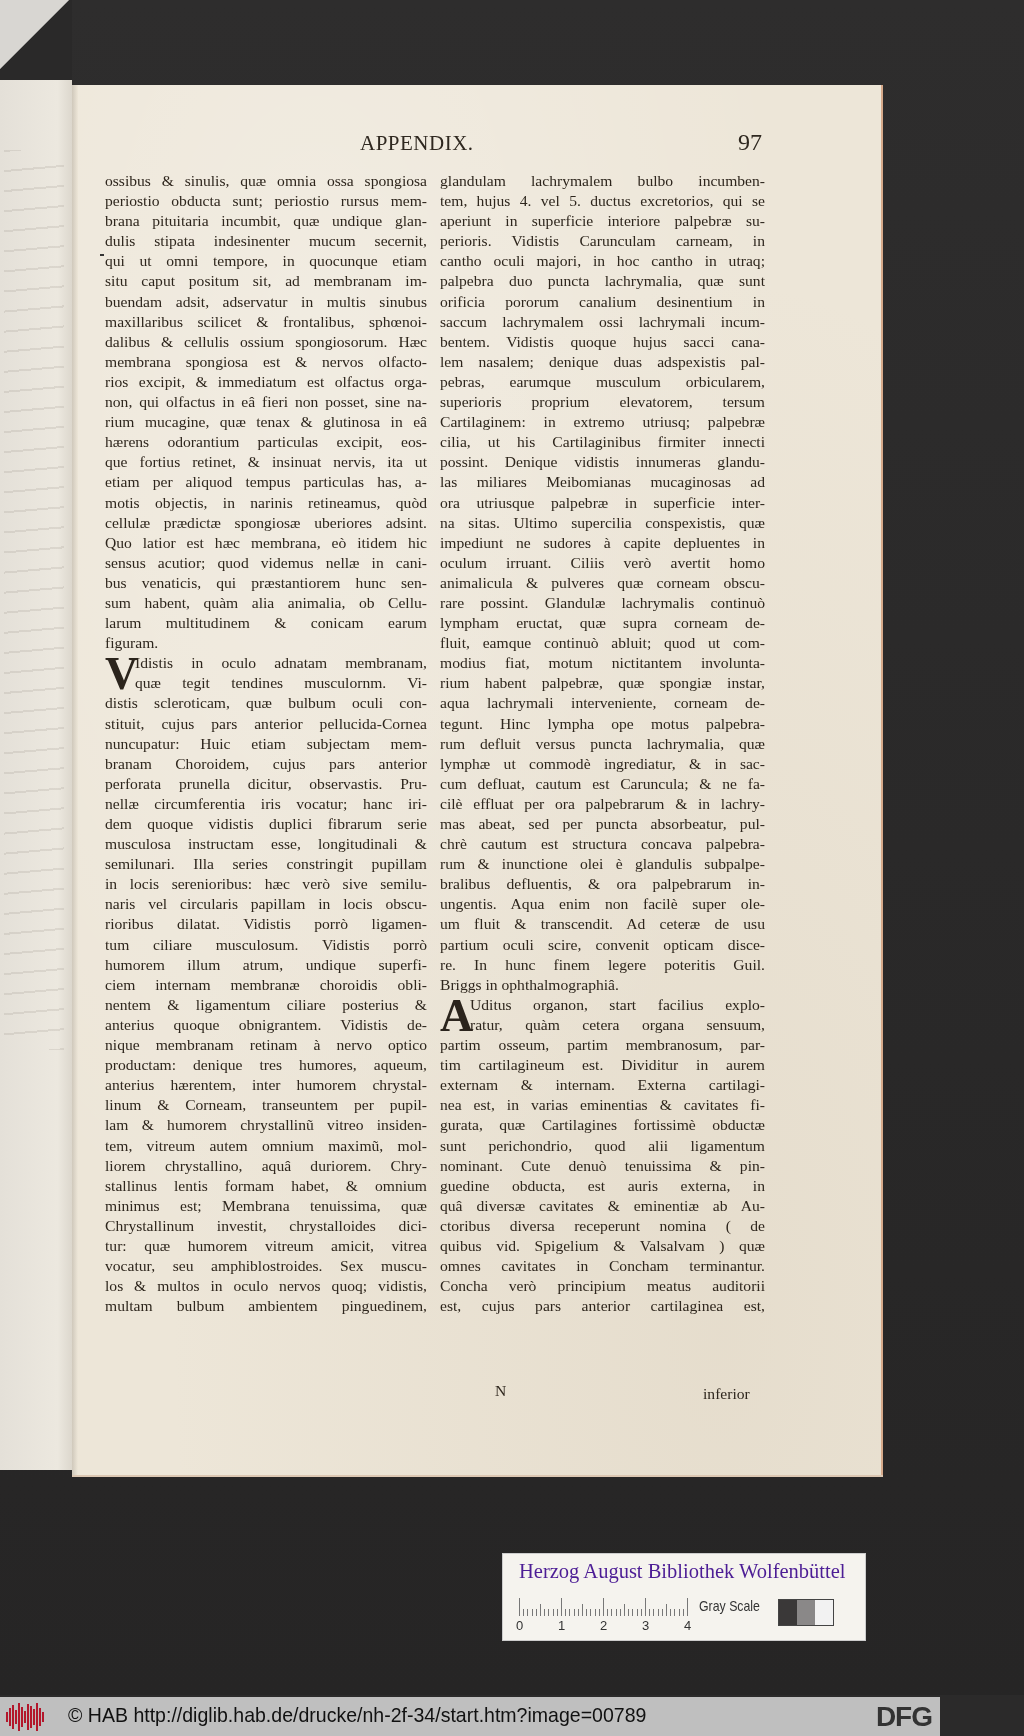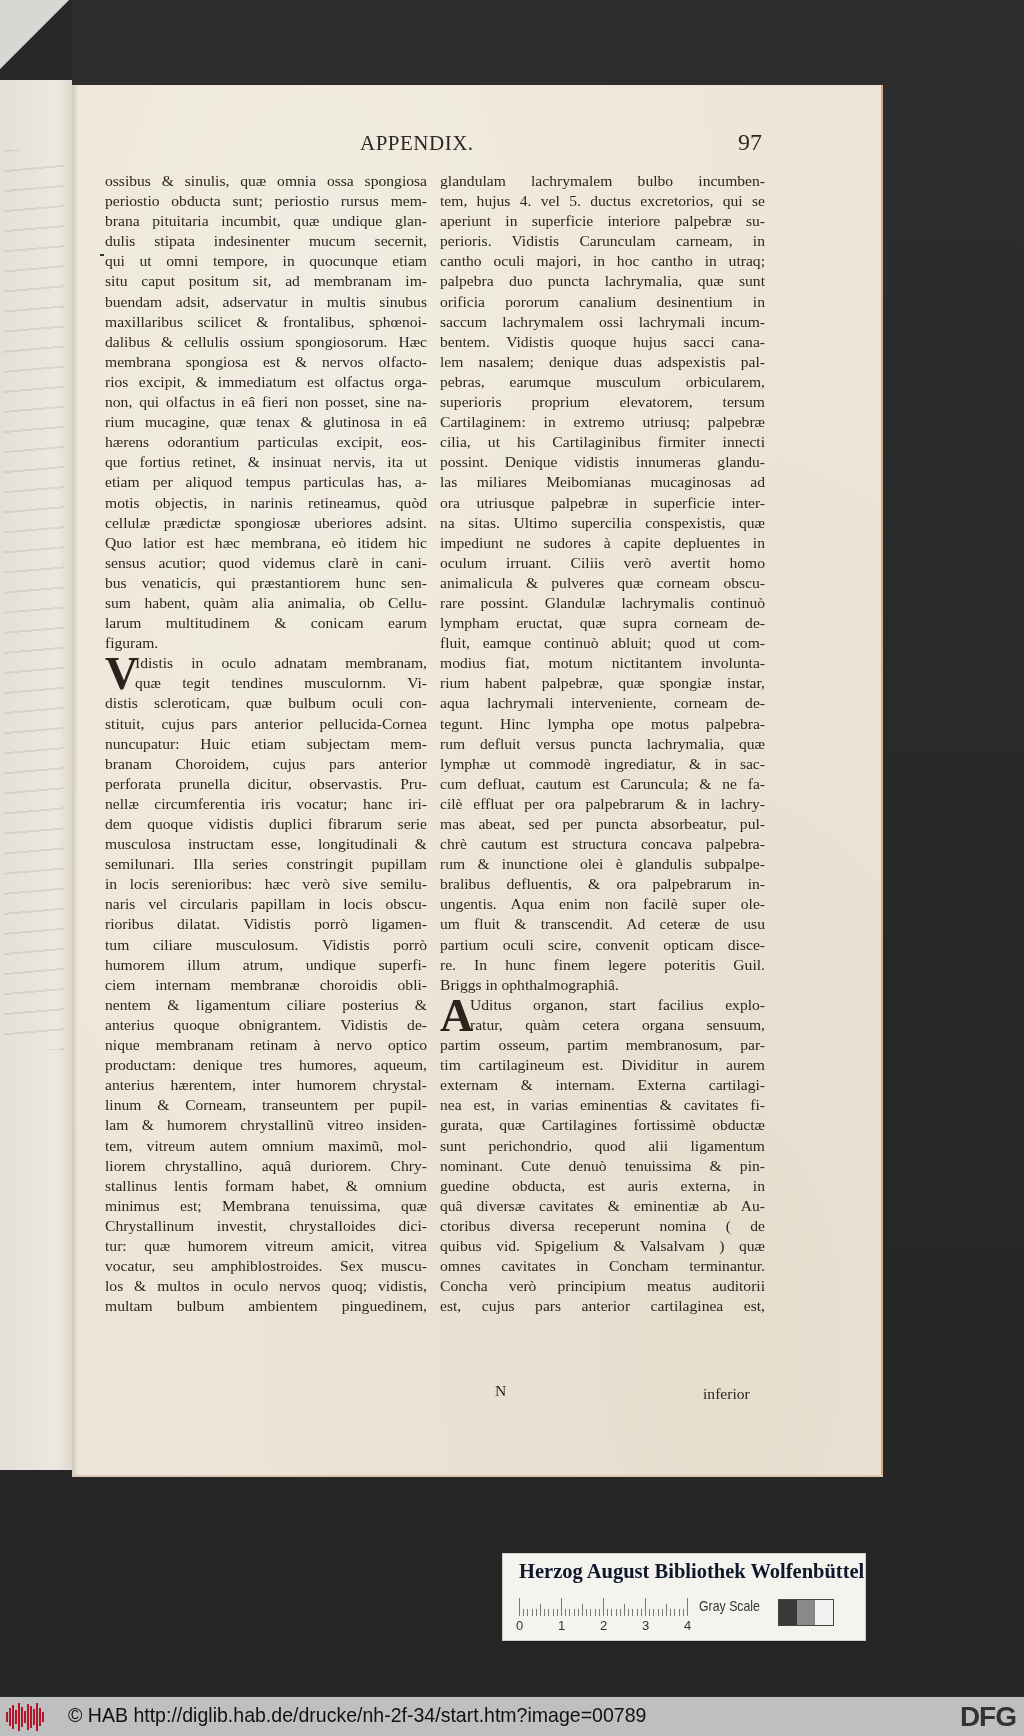--- a/index.html
+++ b/index.html
@@ -67,34 +67,34 @@
     position: absolute; left: 495px; top: 1382px; font-size: 15.6px; color: #2e261d;
   }
   .footer-catch {
     position: absolute; left: 703px; top: 1385px; font-size: 15.6px; color: #2e261d;
   }
   .color-card {
     position: absolute; left: 502px; top: 1553px; width: 362px; height: 86px;
     background: #f5f3ee; border: 1px solid #ccc;
   }
   .card-title {
-    position: absolute; left: 16px; top: 6px; font-family: "Liberation Serif", serif; font-weight: bold;
-    font-size: 20.5px; color: #0f172a; white-space: nowrap;
+    position: absolute; left: 16px; top: 6px; font-family: "Liberation Serif", serif; font-weight: normal;
+    font-size: 20.5px; color: #4c1d95; white-space: nowrap;
   }
   .ruler { position: absolute; left: 16px; top: 40px; width: 170px; height: 40px; }
   .tick { position: absolute; bottom: 18px; width: 1px; background: #777; }
   .tick-label { position: absolute; top: 24px; font-family: "Liberation Sans", sans-serif; font-size: 13px; color: #333; }
   .gray-label {
     position: absolute; left: 196px; top: 44px; font-family: "Liberation Sans", sans-serif; font-size: 14.5px; color: #333;
     transform: scaleX(0.85); transform-origin: left;
   }
   .gray-scale { position: absolute; left: 275px; top: 45px; width: 54px; height: 25px; border: 1px solid #444; display: flex; }
   .gray-scale span { flex: 1; }
   .footer {
-    position: absolute; left: 0; top: 1697px; width: 1024px; height: 39px; background: #bfbfbf;
+    position: absolute; left: 0; top: 1697px; width: 940px; height: 39px; background: #bfbfbf;
   }
   .hab-logo { position: absolute; left: 6px; top: 6px; width: 40px; height: 28px; display: flex; gap: 1px; align-items: center; }
   .hab-logo span { display: block; width: 2px; background: #b3162b; }
   .footer-url {
     position: absolute; left: 68px; top: 6px; font-family: "Liberation Sans", sans-serif; font-size: 21px; color: #111;
     white-space: nowrap; transform: scaleX(0.93); transform-origin: left;
   }
   .dfg {
     position: absolute; right: 8px; top: 4px; font-family: "Liberation Sans", sans-serif; font-weight: bold;
     font-size: 28px; color: #333; letter-spacing: -1px;
@@ -133,21 +133,21 @@
       <span class="line">membrana spongiosa est &amp; nervos olfacto-</span>
       <span class="line">rios excipit, &amp; immediatum est olfactus orga-</span>
       <span class="line">non, qui olfactus in eâ fieri non posset, sine na-</span>
       <span class="line">rium mucagine, quæ tenax &amp; glutinosa in eâ</span>
       <span class="line">hærens odorantium particulas excipit, eos-</span>
       <span class="line">que fortius retinet, &amp; insinuat nervis, ita ut</span>
       <span class="line">etiam per aliquod tempus particulas has, a-</span>
       <span class="line">motis objectis, in narinis retineamus, quòd</span>
       <span class="line">cellulæ prædictæ spongiosæ uberiores adsint.</span>
       <span class="line">Quo latior est hæc membrana, eò itidem hic</span>
-      <span class="line">sensus acutior; quod videmus clarè in cani-</span>
+      <span class="line">sensus acutior; quod videmus nellæ in cani-</span>
       <span class="line">bus venaticis, qui præstantiorem hunc sen-</span>
       <span class="line">sum habent, quàm alia animalia, ob Cellu-</span>
       <span class="line">larum multitudinem &amp; conicam earum</span>
       <span class="line last">figuram.</span>
     </div>
   <div class="dropcap-block">
     <span class="dropcap">V</span>
     <div id="left-after">
         <span class="line indent">Idistis in oculo adnatam membranam,</span>
         <span class="line indent">quæ tegit tendines musculornm. Vi-</span>

